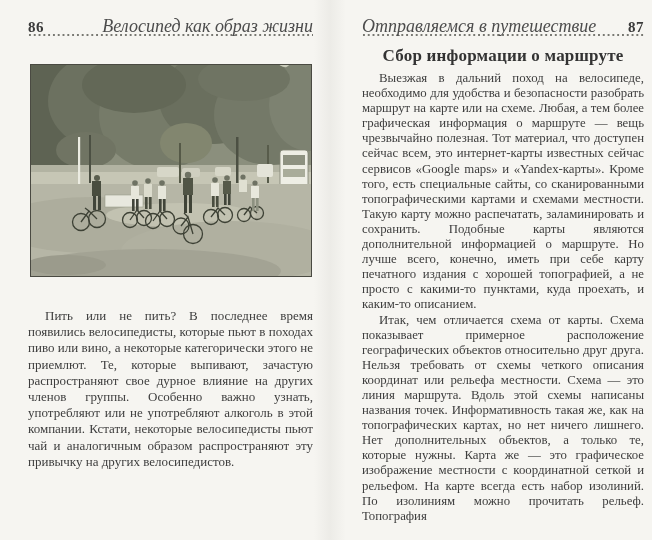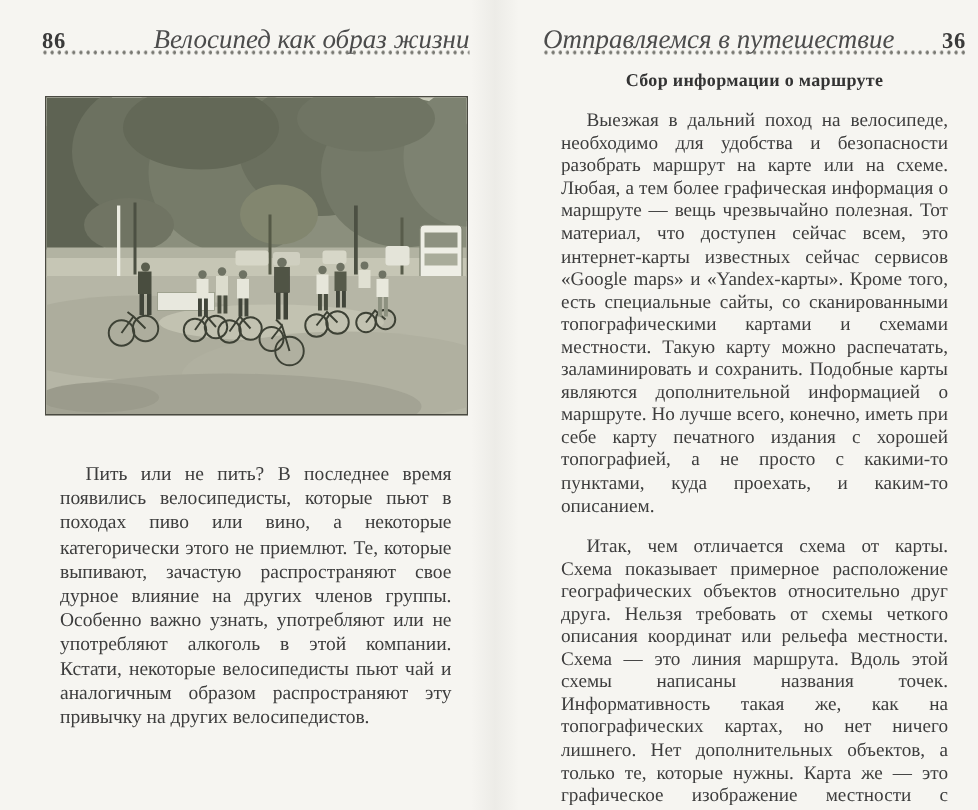--- a/index.html
+++ b/index.html
@@ -24,28 +24,28 @@
     background-image:radial-gradient(circle at 2px 2px,#787872 1px,rgba(0,0,0,0) 1.35px);
     background-size:4.8px 4px;
   }
   .photo-frame{
     margin:27px 0 0 2px;width:280px;height:211px;
     border:1px solid #4a4a42;background:#dcdbce;
   }
   .photo-frame svg{display:block;width:100%;height:100%;}
   .body-text{margin-top:31px;}
   p.par{
-    margin:12px;text-align:justify;text-indent:17px;
+    margin:0;text-align:justify;text-indent:17px;
     font-size:13px;line-height:16.2px;color:#3d3d3d;
   }
   .page-right .body-text{margin-top:0;}
   .page-right p.par{font-size:12.8px;line-height:15.1px;}
   h2.chapter{
     margin:9px 0 5px;text-align:center;
-    font-size:12px;font-weight:bold;color:#333;letter-spacing:.2px;
+    font-size:17px;font-weight:bold;color:#333;letter-spacing:.2px;
   }
 </style>
 </head>
 <body>
 
 <div class="spread">
   <div class="gutter-shade"></div>
 
   <div class="page page-left">
     <div class="running-head">
@@ -186,21 +186,21 @@
     </figure>
 
     <div class="body-text">
       <p class="par">Пить или не пить? В последнее время появились велосипедисты, которые пьют в походах пиво или вино, а некоторые категорически этого не приемлют. Те, которые выпивают, зачастую распространяют свое дурное влияние на других членов группы. Особенно важно узнать, употребляют или не употребляют алкоголь в этой компании. Кстати, некоторые велосипедисты пьют чай и аналогичным образом распространяют эту привычку на других велосипедистов.</p>
     </div>
   </div>
 
   <div class="page page-right">
     <div class="running-head">
       <span class="rh-title">Отправляемся в путешествие</span>
-      <span class="pagenum">36</span>
+      <span class="pagenum">87</span>
     </div>
     <div class="dotted-rule"></div>
 
     <h2 class="chapter">Сбор информации о маршруте</h2>
 
     <div class="body-text">
       <p class="par">Выезжая в дальний поход на велосипеде, необходимо для удобства и безопасности разобрать маршрут на карте или на схеме. Любая, а тем более графическая информация о маршруте — вещь чрезвычайно полезная. Тот материал, что доступен сейчас всем, это интернет-карты известных сейчас сервисов «Google maps» и «Yandex-карты». Кроме того, есть специальные сайты, со сканированными топографическими картами и схемами местности. Такую карту можно распечатать, заламинировать и сохранить. Подобные карты являются дополнительной информацией о маршруте. Но лучше всего, конечно, иметь при себе карту печатного издания с хорошей топографией, а не просто с какими-то пунктами, куда проехать, и каким-то описанием.</p>
       <p class="par">Итак, чем отличается схема от карты. Схема показывает примерное расположение географических объектов относительно друг друга. Нельзя требовать от схемы четкого описания координат или рельефа местности. Схема — это линия маршрута. Вдоль этой схемы написаны названия точек. Информативность такая же, как на топографических картах, но нет ничего лишнего. Нет дополнительных объектов, а только те, которые нужны. Карта же — это графическое изображение местности с координатной сеткой и рельефом. На карте всегда есть набор изолиний. По изолиниям можно прочитать рельеф. Топография</p>
     </div>
   </div>

